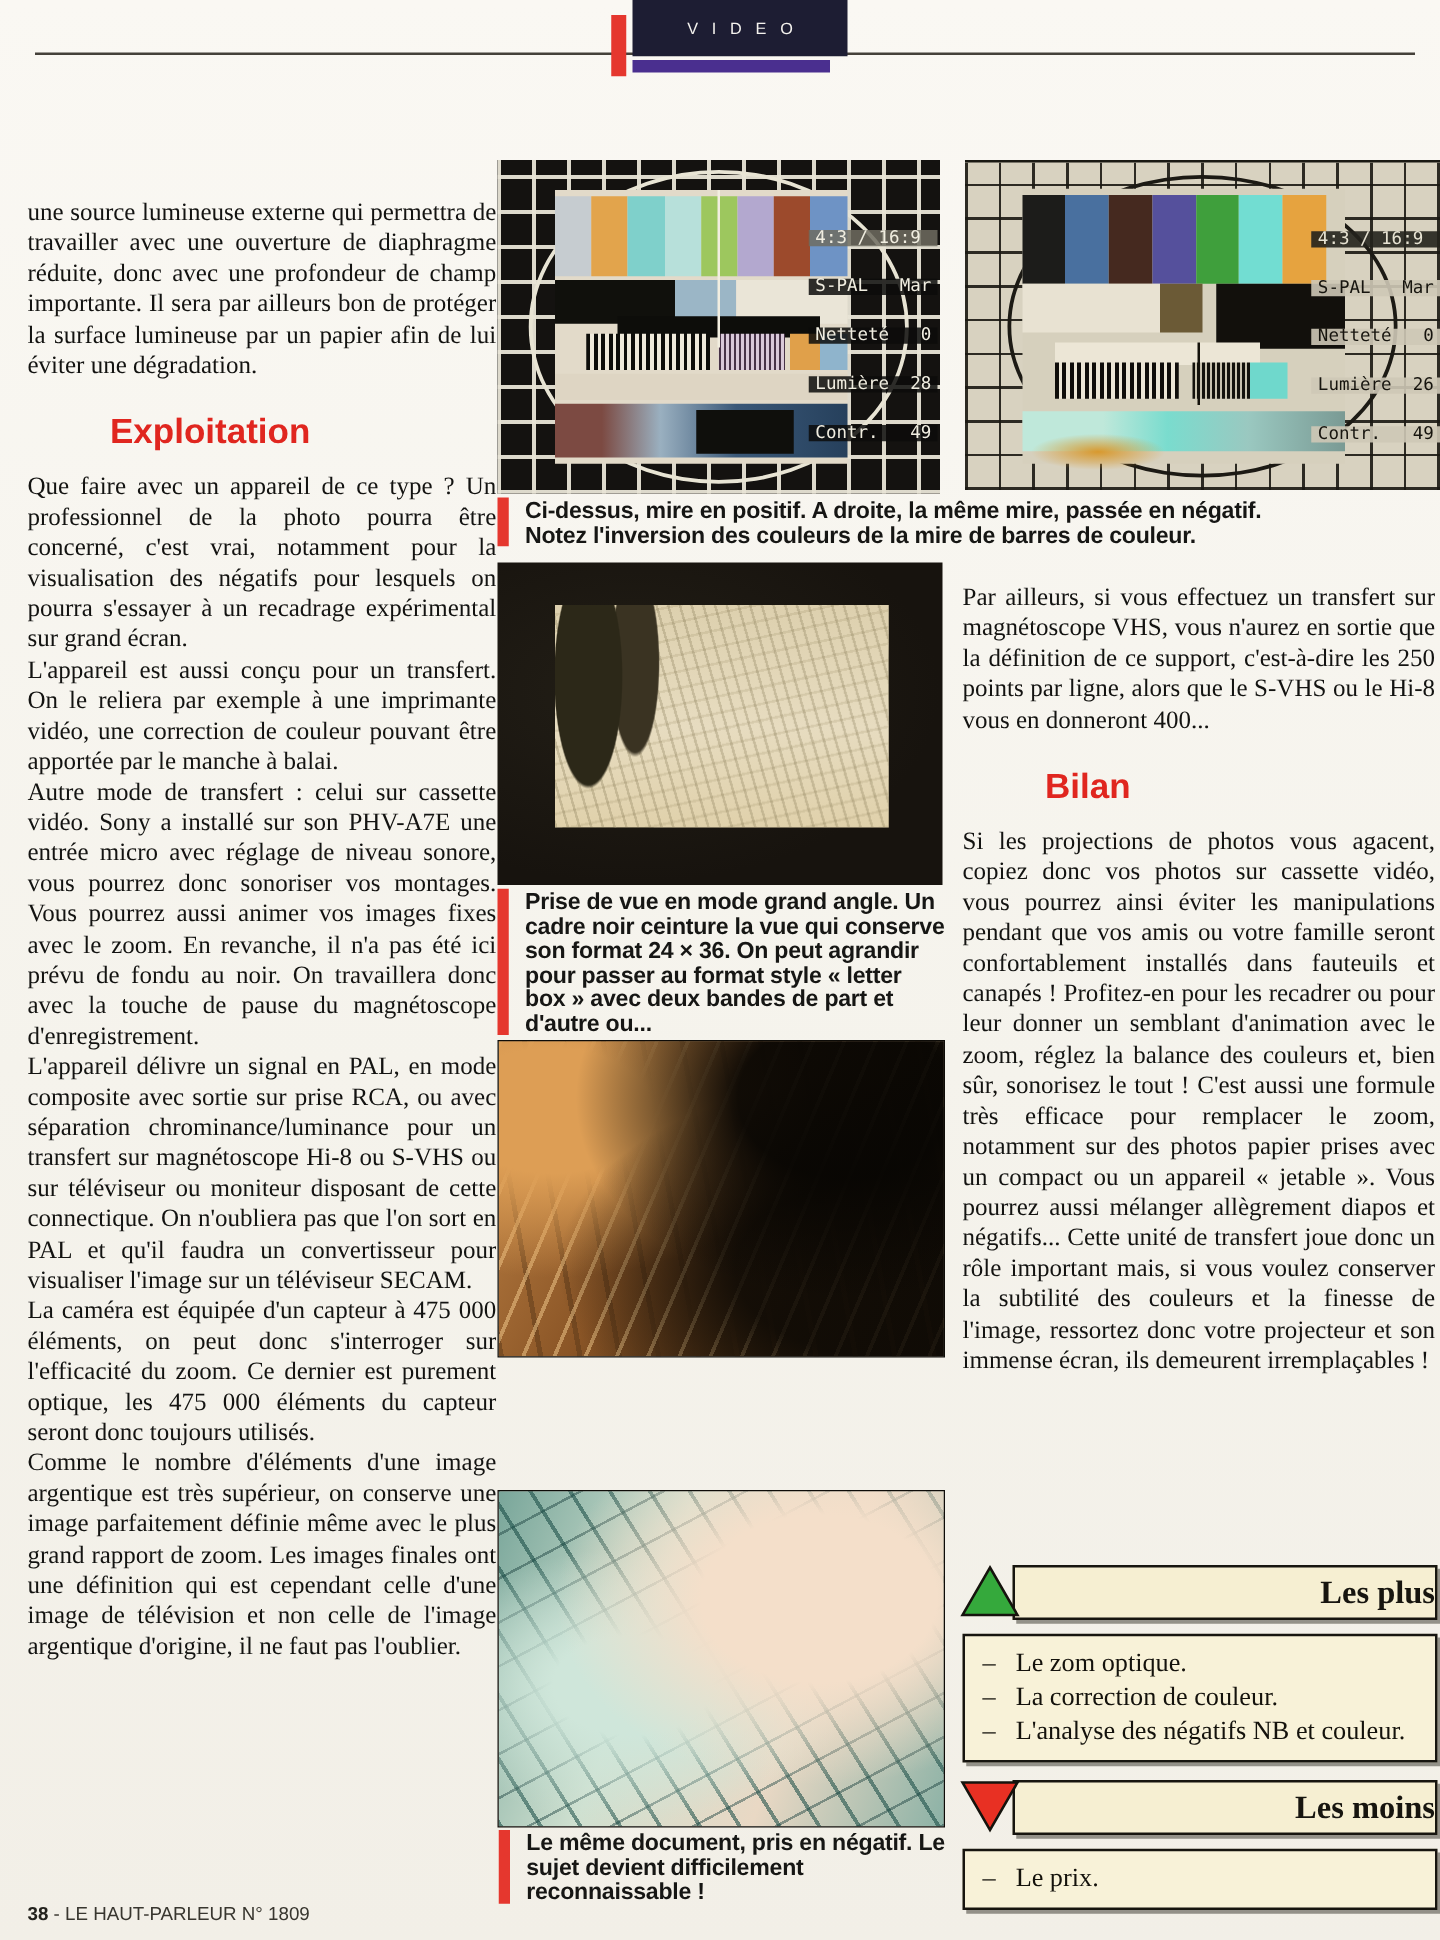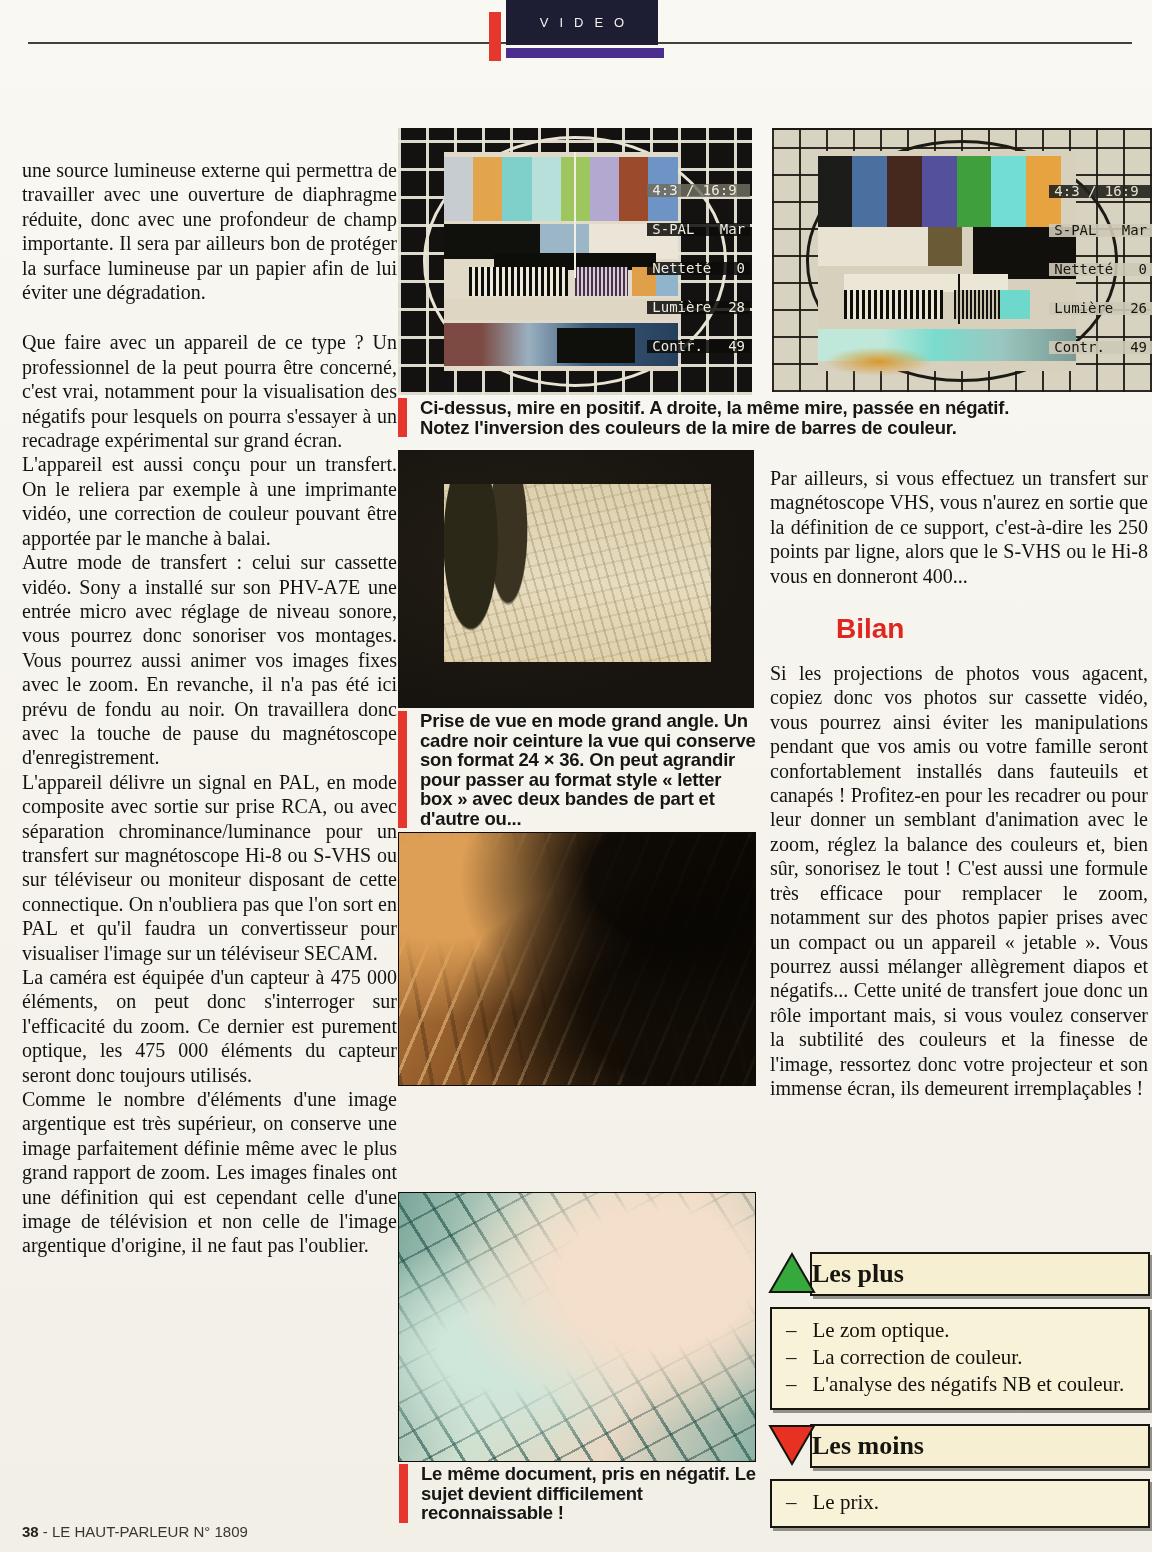--- a/index.html
+++ b/index.html
@@ -3,21 +3,21 @@
 <meta charset="utf-8">
 <style>
   html,body{margin:0;padding:0;}
   body{width:1152px;height:1552px;background:#f6f4ee;overflow:hidden;}
   .page{position:relative;width:1152px;height:1552px;
         background:linear-gradient(180deg,#faf8f3 0%,#f5f3ec 55%,#f2efe7 100%);
         font-family:"Liberation Serif","DejaVu Serif",serif;color:#131311;}
 
   
   .toprule{position:absolute;left:28px;right:20px;top:42px;height:2px;background:#45413a;}
-  .video-tab{position:absolute;left:506px;top:0;width:152px;height:45px;background:#1d1d33;
+  .video-tab{position:absolute;left:506px;top:0;width:172px;height:45px;background:#1d1d33;
              display:flex;align-items:center;justify-content:center;}
   .video-tab span{color:#f4f2ee;font-family:"Liberation Sans",sans-serif;font-size:13px;
                   letter-spacing:11px;padding-left:11px;}
   .video-red{position:absolute;left:489px;top:12px;width:12px;height:49px;background:#e5372e;}
   .video-purple{position:absolute;left:506px;top:48px;width:158px;height:10px;background:#4a2f8f;}
 
   
   .col{position:absolute;text-align:justify;font-size:20px;line-height:24.4px;hyphens:auto;}
   .col p{margin:0;}
   .col-left{left:22px;top:130px;width:375px;height:1388px;overflow:hidden;margin-top:28px;}
@@ -82,21 +82,21 @@
      radial-gradient(ellipse at 72% 32%,#f4dfca 0 26%,rgba(244,223,202,0) 58%),
      radial-gradient(ellipse at 30% 58%,#cfe6da 0 18%,rgba(207,230,218,0) 50%),
      repeating-linear-gradient(58deg,rgba(18,70,64,.55) 0 3px,transparent 3px 27px),
      repeating-linear-gradient(-28deg,rgba(24,62,60,.45) 0 2px,transparent 2px 31px),
      linear-gradient(110deg,#79a69a 0%,#cfe0d0 35%,#e9d8c4 66%,#8cb2a6 100%);}
 
   
   .probox{position:absolute;left:770px;width:380px;}
   .pb-head{position:relative;margin-left:40px;height:40px;background:#f6efd2;
            border:2px solid #17150f;box-shadow:3px 3px 0 rgba(30,28,20,.45);
-           display:flex;align-items:center;justify-content:flex-start;
+           display:flex;align-items:center;justify-content:flex-end;
            font-weight:bold;font-size:26px;color:#17150f;}
   .tri{position:absolute;left:-44px;top:-3px;}
   .pb-items{margin-top:11px;background:#f8f2d8;border:2px solid #17150f;
             box-shadow:3px 3px 0 rgba(30,28,20,.45);padding:8px 10px 10px 14px;
             font-size:21px;line-height:27px;color:#14120c;}
   .pb-it{display:flex;gap:16px;}
   .pb-it .dash{flex:none;}
 </style>
 </head>
 <body>
@@ -106,22 +106,23 @@
   <div class="toprule"></div>
   <div class="video-red"></div>
   <div class="video-tab">
     <span>VIDEO</span>
   </div>
   <div class="video-purple"></div>
 
   <div class="col col-left">
     <p>une source lumineuse externe qui permettra de travailler avec une ouverture de diaphragme réduite, donc avec une profondeur de champ importante. Il sera par ailleurs bon de protéger la surface lumineuse par un papier afin de lui éviter une dégradation.</p>
     <div class="h-red">
-    </div>
-    <p>Que faire avec un appareil de ce type ? Un professionnel de la peut pourra être concerné, c'est vrai, notamment pour la visualisation des négatifs pour lesquels on pourra s'essayer à un recadrage expérimental sur grand écran.</p>
+      <div>Exploitation</div>
+    </div>
+    <p>Que faire avec un appareil de ce type ? Un professionnel de la photo pourra être concerné, c'est vrai, notamment pour la visualisation des négatifs pour lesquels on pourra s'essayer à un recadrage expérimental sur grand écran.</p>
     <p>L'appareil est aussi conçu pour un transfert. On le reliera par exemple à une imprimante vidéo, une correction de couleur pouvant être apportée par le manche à balai.</p>
     <p>Autre mode de transfert : celui sur cassette vidéo. Sony a installé sur son PHV-A7E une entrée micro avec réglage de niveau sonore, vous pourrez donc sonoriser vos montages. Vous pourrez aussi animer vos images fixes avec le zoom. En revanche, il n'a pas été ici prévu de fondu au noir. On travaillera donc avec la touche de pause du magnétoscope d'enregistrement.</p>
     <p>L'appareil délivre un signal en PAL, en mode composite avec sortie sur prise RCA, ou avec séparation chrominance/luminance pour un transfert sur magnétoscope Hi-8 ou S-VHS ou sur téléviseur ou moniteur disposant de cette connectique. On n'oubliera pas que l'on sort en PAL et qu'il faudra un convertisseur pour visualiser l'image sur un téléviseur SECAM.</p>
     <p>La caméra est équipée d'un capteur à 475 000 éléments, on peut donc s'interroger sur l'efficacité du zoom. Ce dernier est purement optique, les 475 000 éléments du capteur seront donc toujours utilisés.</p>
     <p>Comme le nombre d'éléments d'une image argentique est très supérieur, on conserve une image parfaitement définie même avec le plus grand rapport de zoom. Les images finales ont une définition qui est cependant celle d'une image de télévision et non celle de l'image argentique d'origine, il ne faut pas l'oublier.</p>
   </div>
 
   <div class="mire mire-pos">
     <div class="grid-pos"></div>
     <div class="circ-pos"></div>

